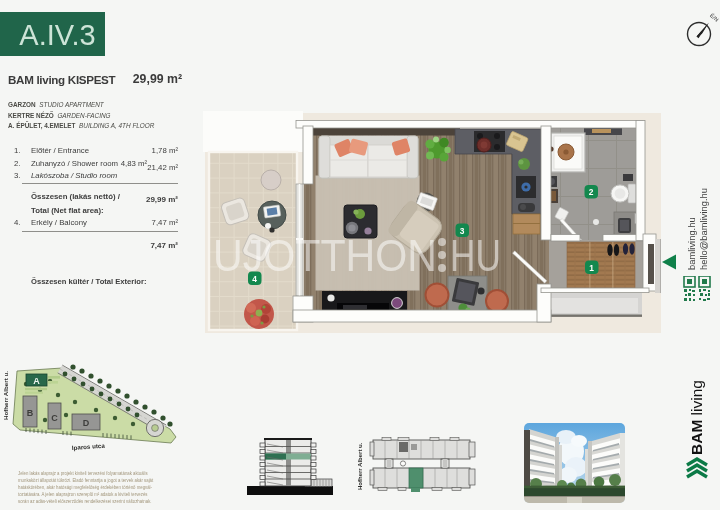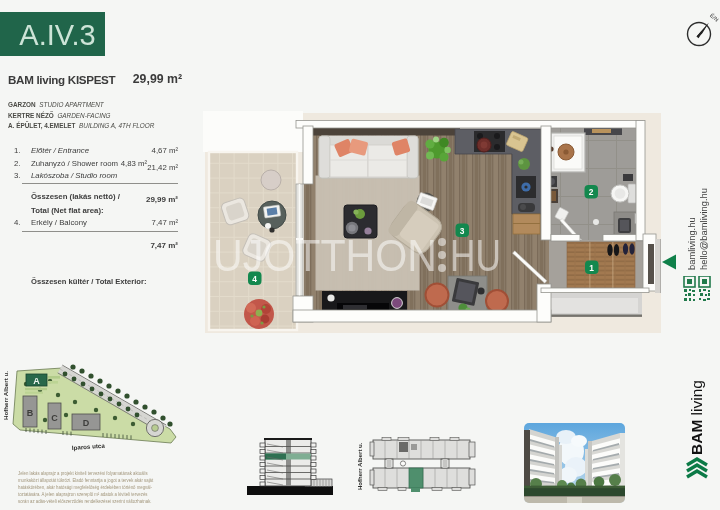--- a/index.html
+++ b/index.html
@@ -20,22 +20,22 @@
 
 <div class="abs" style="left:8px;top:100px;font-size:6.4px;color:#4a4a45;line-height:10.6px;">
   <div><b>GARZON</b>&nbsp; <i>STUDIO APARTMENT</i></div>
   <div><b>KERTRE NÉZŐ</b>&nbsp; <i>GARDEN-FACING</i></div>
   <div><b>A. ÉPÜLET, 4.EMELET</b>&nbsp; <i>BUILDING A, 4TH FLOOR</i></div>
 </div>
 
 <div class="abs" style="left:0;top:0;width:190px;font-size:7.8px;color:#3d3d3d;">
 
   <div class="abs" style="left:14px;top:146px;">1.</div>
-  <div class="abs" style="left:31px;top:146px;font-style:italic;">Előtér / Entrance</div>
-  <div class="abs" style="left:120px;top:146px;width:58px;text-align:right;">4,67 m²</div>
+  <div class="abs" style="left:31px;top:146px;">Előtér / Entrance</div>
+  <div class="abs" style="left:120px;top:146px;width:58px;text-align:right;">1,78 m²</div>
 
   <div class="abs" style="left:14px;top:158.5px;">2.</div>
   <div class="abs" style="left:31px;top:158.5px;">Zuhanyzó / Shower room</div>
   <div class="abs" style="left:105px;top:158.5px;width:58px;text-align:center;">4,83 m²</div>
 
   <div class="abs" style="left:14px;top:171px;">3.</div>
   <div class="abs" style="left:31px;top:171px;font-style:italic;">Lakószoba / Studio room</div>
   <div class="abs" style="left:120px;top:163px;width:58px;text-align:right;">21,42 m²</div>
 
   <div class="abs" style="left:22px;top:182.5px;width:156px;height:0;border-top:0.8px solid #8f8f8b;"></div>

